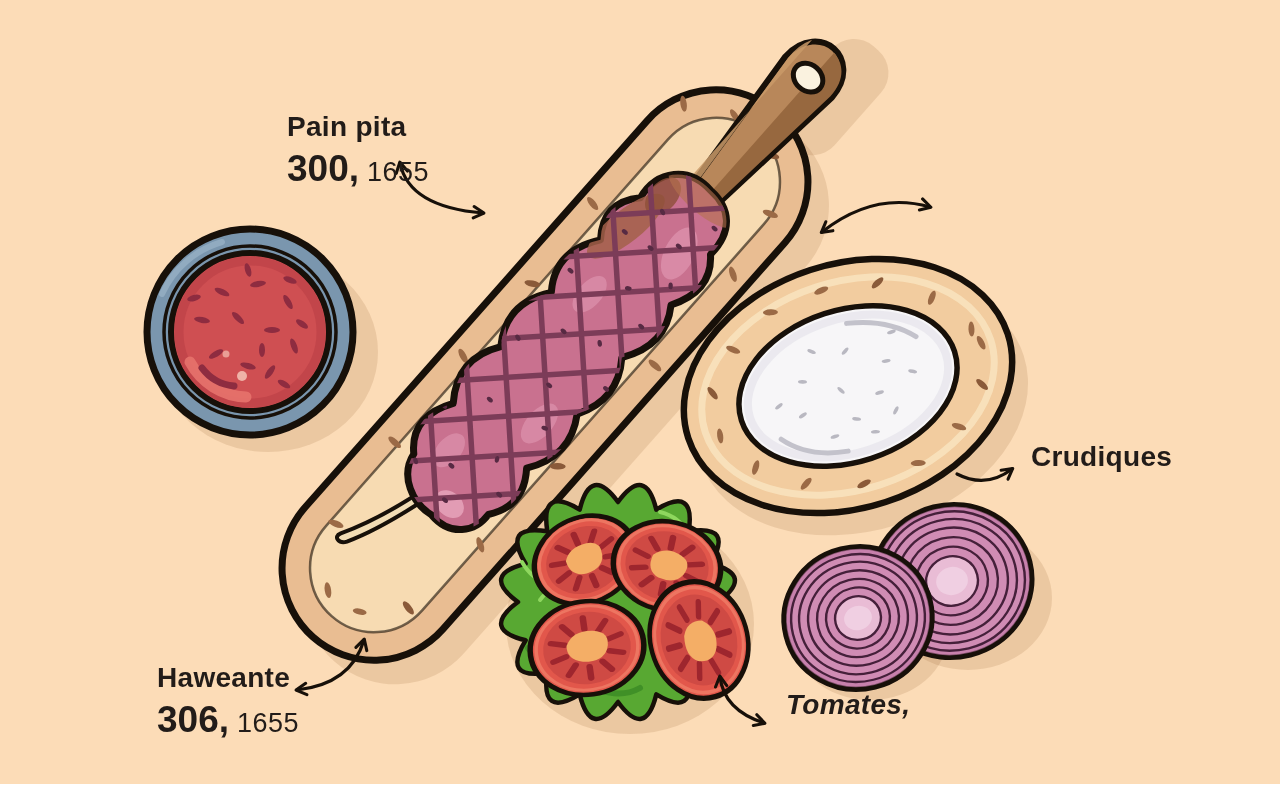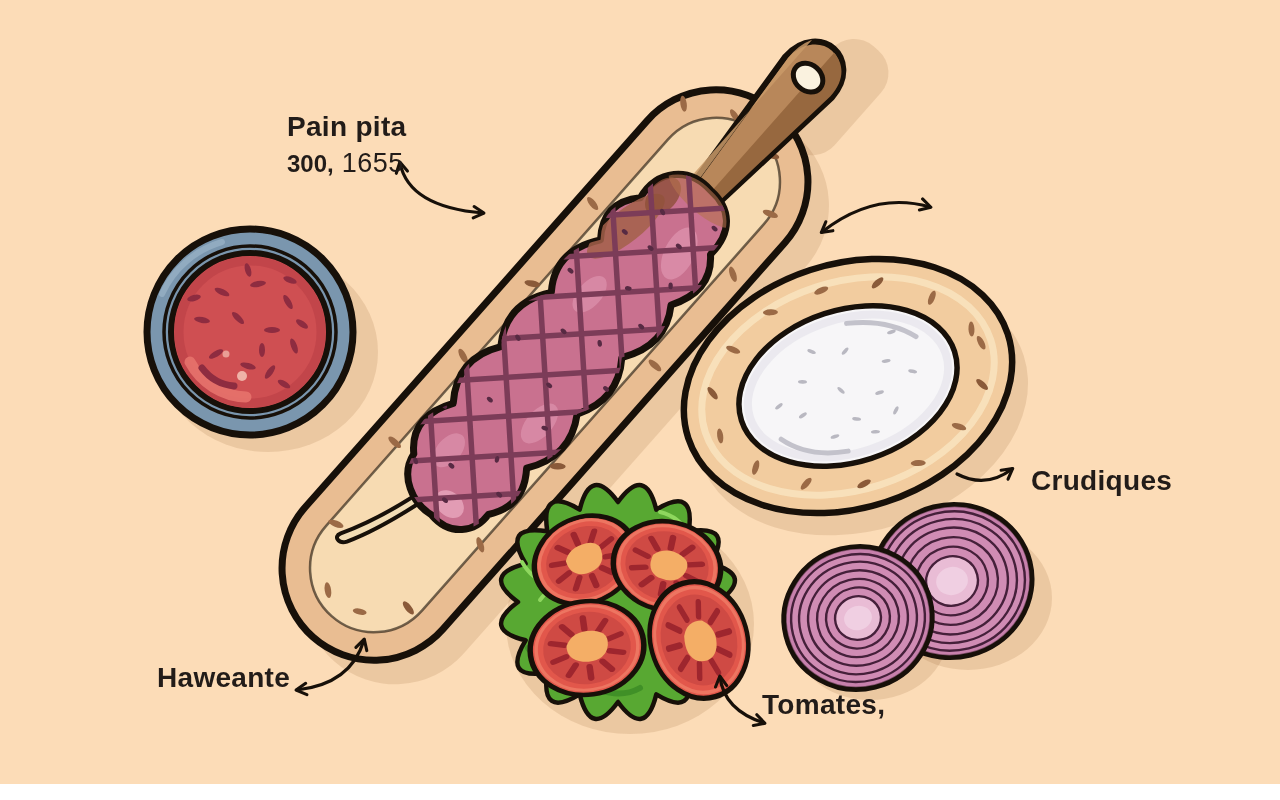--- a/index.html
+++ b/index.html
@@ -5,21 +5,21 @@
   html,body{margin:0;padding:0;}
   .stage{
     position:relative;width:1280px;height:784px;overflow:hidden;
     background:#fcdcb7;
     font-family:"Liberation Sans", sans-serif;
   }
   .stage svg{position:absolute;left:0;top:0;}
   .label{position:absolute;color:#221c19;line-height:1.15;white-space:nowrap;}
   .label-title{font-size:28px;font-weight:700;letter-spacing:.3px;}
   .label-line2{margin-top:5px;}
-  .label-line2 .val{font-size:24px;font-weight:700;}
+  .label-line2 .val{font-size:37px;font-weight:700;}
   .label-line2 .det{font-size:27px;font-weight:400;margin-left:8px;letter-spacing:.5px;}
 </style>
 </head>
 <body>
 
 <div class="stage">
 
 <svg width="1280" height="800" viewBox="0 0 1280 800">
   <defs>
     <marker id="ah" viewBox="0 0 10 10" refX="7.6" refY="5" markerWidth="4.8" markerHeight="4.8" orient="auto-start-reverse">
@@ -336,25 +336,26 @@
 </svg>
 
 <div class="label" style="left:287px;top:111px;">
   <div class="label-title">Pain pita</div>
   <div class="label-line2"><span class="val">300,</span><span class="det">1655</span></div>
 </div>
 
 <div class="label" style="left:941px;top:171px;">
 </div>
 
-<div class="label" style="left:1031px;top:441px;margin-top:24px;">
+<div class="label" style="left:1031px;top:441px;">
   <div class="label-title">Crudiques</div>
 </div>
 
 <div class="label" style="left:157px;top:662px;">
   <div class="label-title">Haweante</div>
-</div>
-
-<div class="label" style="left:762px;top:689px;">
+  <div class="label-line2"><span class="val">306,</span><span class="det">1655</span></div>
+</div>
+
+<div class="label" style="left:786px;top:689px;font-style:italic;">
   <div class="label-title">Tomates,</div>
 </div>
 
 </div>
 
 </body></html>

